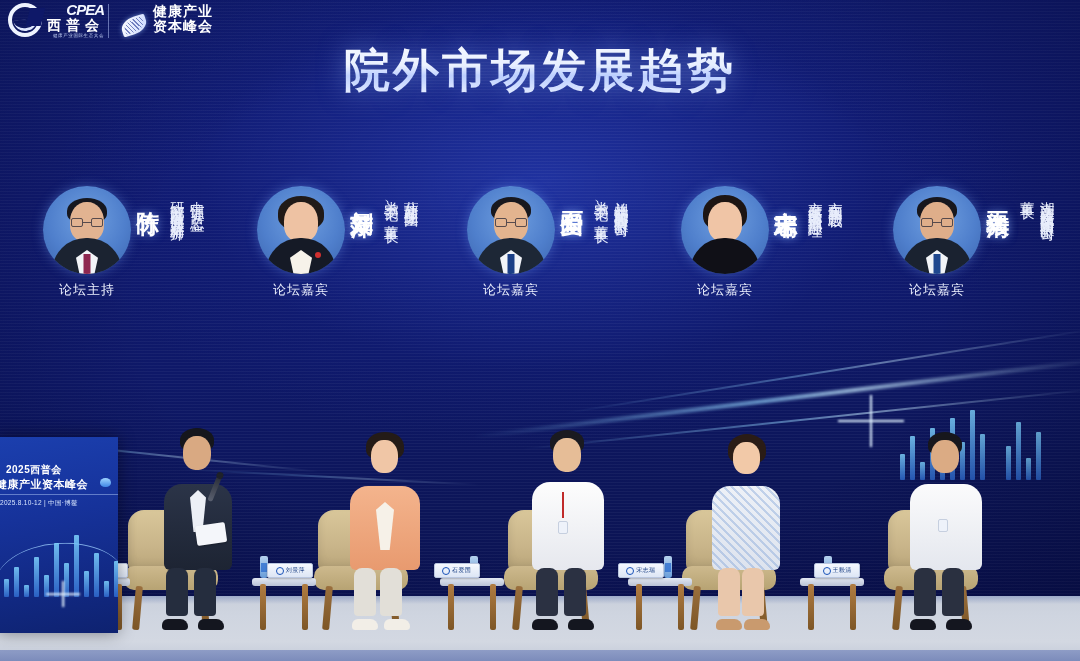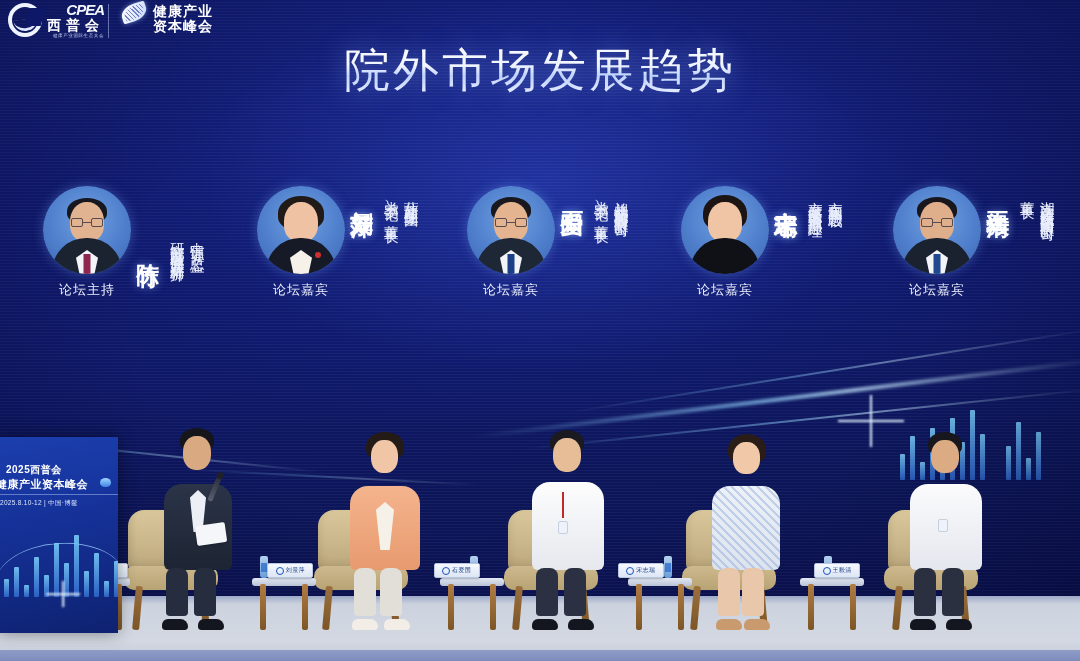--- a/index.html
+++ b/index.html
@@ -41,21 +41,21 @@
   }
   .ring .swoosh{
     position:absolute; left:2px; bottom:2px; width:24px; height:12px;
     border-bottom:3px solid #dfe8ff; border-radius:0 0 30px 30px; transform:rotate(-8deg);
   }
   .cpea-txt{ display:flex; flex-direction:column; line-height:1; }
   .cpea-en{ font-size:15px; font-weight:700; color:#f2f6ff; letter-spacing:-1px; font-style:italic; }
   .cpea-cn{ font-size:14px; font-weight:700; color:#fff; letter-spacing:5px; margin-top:1px; }
   .cpea-sub{ font-size:4.5px; color:#c3d0f5; letter-spacing:.6px; margin-top:2px; }
   .divider-v{ position:absolute; left:108px; top:4px; width:1px; height:34px; background:rgba(190,205,255,.5); }
-  .logo-hc{ position:absolute; left:121px; top:4px; display:flex; align-items:flex-start; gap:6px; }
+  .logo-hc{ position:absolute; left:121px; top:4px; display:flex; align-items:flex-end; gap:6px; }
   .leaf{
     width:26px; height:17px; flex:none; position:relative;
     background:linear-gradient(120deg,#ffffff 0%,#c9d8ff 100%);
     border-radius:60% 10% 60% 10%; transform:rotate(-18deg);
     box-shadow:0 0 5px rgba(150,190,255,.6);
   }
   .leaf::before{
     content:""; position:absolute; inset:2px 3px;
     background:repeating-linear-gradient(62deg, rgba(20,40,140,.55) 0 1px, rgba(0,0,0,0) 1px 3px);
     border-radius:60% 10% 60% 10%;
@@ -65,21 +65,21 @@
 
   
   .title-wrap{ position:absolute; left:0; top:46px; width:1080px; text-align:center; }
   .t-line1{
     font-size:41px; font-weight:700; letter-spacing:2px; line-height:1.12;
     background:linear-gradient(180deg,#ffffff 0%,#ffffff 42%,#cfdcff 62%,#eaf1ff 100%);
     -webkit-background-clip:text; background-clip:text; color:transparent;
     text-shadow:0 0 22px rgba(150,185,255,.45);
   }
   .t-line2{
-    font-size:46px; font-weight:400; letter-spacing:3px; line-height:1.15; margin-top:-2px;
+    font-size:46px; font-weight:700; letter-spacing:3px; line-height:1.15; margin-top:-2px;
     background:linear-gradient(180deg,#ffffff 0%,#ffffff 40%,#c8d7ff 60%,#f2f6ff 100%);
     -webkit-background-clip:text; background-clip:text; color:transparent;
     text-shadow:0 0 26px rgba(150,185,255,.5);
     text-align:center;
   }
 
   
   .speakers{ position:absolute; left:0; top:186px; width:1080px; height:240px; }
   .sp{ position:absolute; top:0; display:flex; align-items:flex-start; }
   .sp-photo-col{ display:flex; flex-direction:column; align-items:center; width:106px; flex:none; }
@@ -265,21 +265,21 @@
       </div>
     </div>
   </div>
 
   <div class="title-wrap">
     <div class="t-line2">院外市场发展趋势</div>
   </div>
 
   <div class="speakers">
 
-    <div class="sp" style="left:34px;align-items:center;">
+    <div class="sp" style="left:34px;">
       <div class="sp-photo-col">
         <div class="sp-photo">
           <span class="hair" style="top:12px; width:40px; height:26px; border-radius:50% 50% 40% 40%; background:#16171f;"></span>
           <span class="head" style="background:#e2b391;"></span>
           <span class="body" style="background:#1b2331;"></span>
           <span class="shirt"></span>
           <span class="tie" style="background:#8e2750;"></span>
           <span class="glasses">
               <i></i>
               <b></b>

